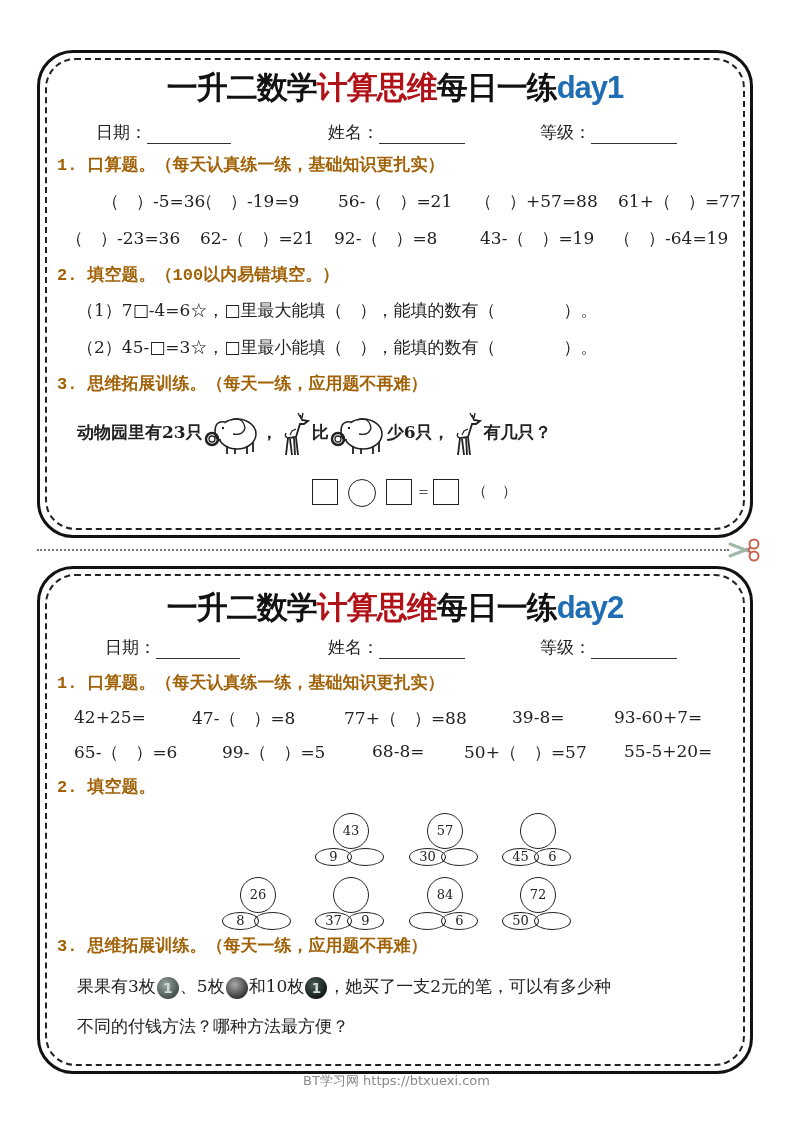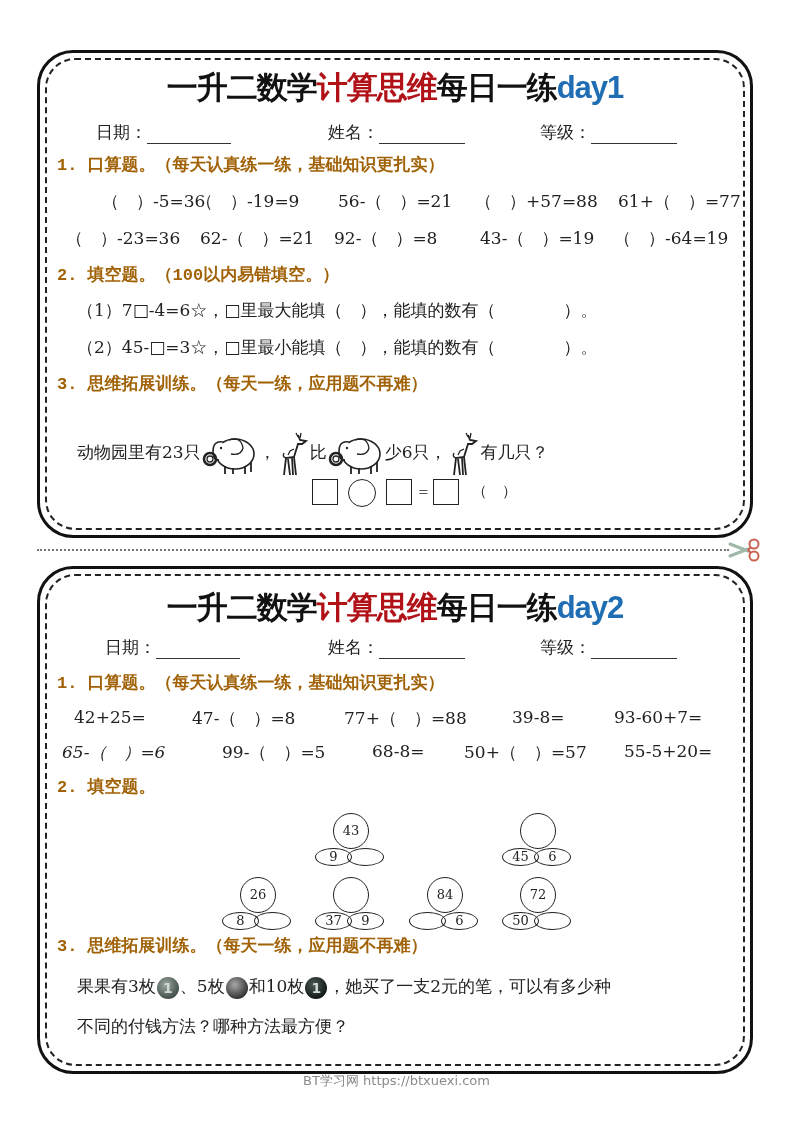--- a/index.html
+++ b/index.html
@@ -79,21 +79,21 @@
     <span class="it" style="left:294px;">92-（　）=8</span>
     <span class="it" style="left:440px;">43-（　）=19</span>
     <span class="it" style="left:574px;">（　）-64=19</span>
   </div>
 
   <div class="sec" style="top:210px;">2. 填空题。（100以内易错填空。）</div>
   <div class="line" style="top:246px;">（1）7□-4=6☆，□里最大能填（　），能填的数有（　　　　）。</div>
   <div class="line" style="top:283px;">（2）45-□=3☆，□里最小能填（　），能填的数有（　　　　）。</div>
 
   <div class="sec" style="top:319px;">3. 思维拓展训练。（每天一练，应用题不再难）</div>
-  <div class="line" style="top:374px; line-height:50px;">
+  <div class="line" style="top:354px; line-height:50px;font-weight:bold;">
     <span>动物园里有23只</span><svg class="pic" width="58" height="44" viewBox="0 0 58 44">
         <ellipse cx="34" cy="22" rx="19" ry="15" fill="#fff" stroke="#222" stroke-width="1.6"></ellipse>
         <path d="M22 10 Q12 8 12 20 Q12 28 18 28" fill="#fff" stroke="#222" stroke-width="1.6"></path>
         <path d="M28 8 Q40 4 42 16 Q40 24 30 22" fill="none" stroke="#222" stroke-width="1.3"></path>
         <circle cx="9" cy="27" r="6" fill="none" stroke="#222" stroke-width="2.5"></circle>
         <circle cx="9" cy="27" r="3" fill="none" stroke="#222" stroke-width="1.3"></circle>
         <path d="M24 34 L24 42 M32 36 L32 42 M44 34 L44 42 M50 30 L50 40" stroke="#222" stroke-width="1.8"></path>
         <circle cx="20" cy="16" r="1.2" fill="#222"></circle>
       </svg><span>，</span><svg class="pic" width="34" height="46" viewBox="0 0 34 46">
         <path d="M22 4 L24 9 L30 10 L26 13 L22 13 L18 26 L10 27 L8 44 M12 28 L14 44 M18 26 L20 44 M16 26 L17 44" fill="none" stroke="#222" stroke-width="1.8"></path>
@@ -149,34 +149,39 @@
 
   <div class="sec" style="top:102px;">1. 口算题。（每天认真练一练，基础知识更扎实）</div>
   <div class="row" style="top:138px;">
     <span class="it" style="left:34px;">42+25=</span>
     <span class="it" style="left:152px;">47-（　）=8</span>
     <span class="it" style="left:304px;">77+（　）=88</span>
     <span class="it" style="left:472px;">39-8=</span>
     <span class="it" style="left:574px;">93-60+7=</span>
   </div>
   <div class="row" style="top:172px;">
-    <span class="it" style="left:22px;font-style:italic;">65-（　）=6</span>
+    <span class="it" style="left:34px;">65-（　）=6</span>
     <span class="it" style="left:182px;">99-（　）=5</span>
     <span class="it" style="left:332px;">68-8=</span>
     <span class="it" style="left:424px;">50+（　）=57</span>
     <span class="it" style="left:584px;">55-5+20=</span>
   </div>
 
   <div class="sec" style="top:206px;">2. 填空题。</div>
 
   <div class="tree" style="left:275px; top:244px;">
     <div class="top">43</div>
     <div class="lft">9</div>
     <div class="rgt"></div>
   </div>
+  <div class="tree" style="left:369px; top:244px;">
+    <div class="top">57</div>
+    <div class="lft">30</div>
+    <div class="rgt"></div>
+  </div>
   <div class="tree" style="left:462px; top:244px;">
     <div class="top"></div>
     <div class="lft">45</div>
     <div class="rgt">6</div>
   </div>
 
   <div class="tree" style="left:182px; top:308px;">
     <div class="top">26</div>
     <div class="lft">8</div>
     <div class="rgt"></div>

